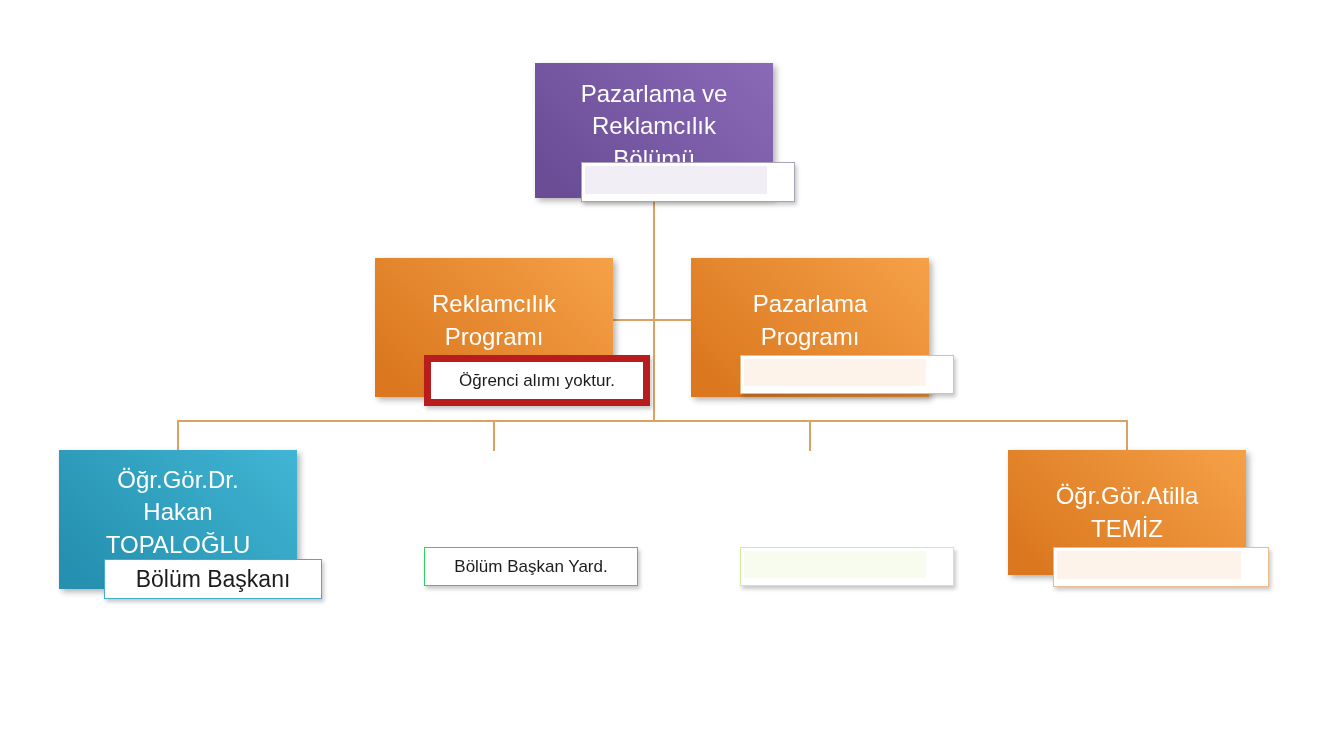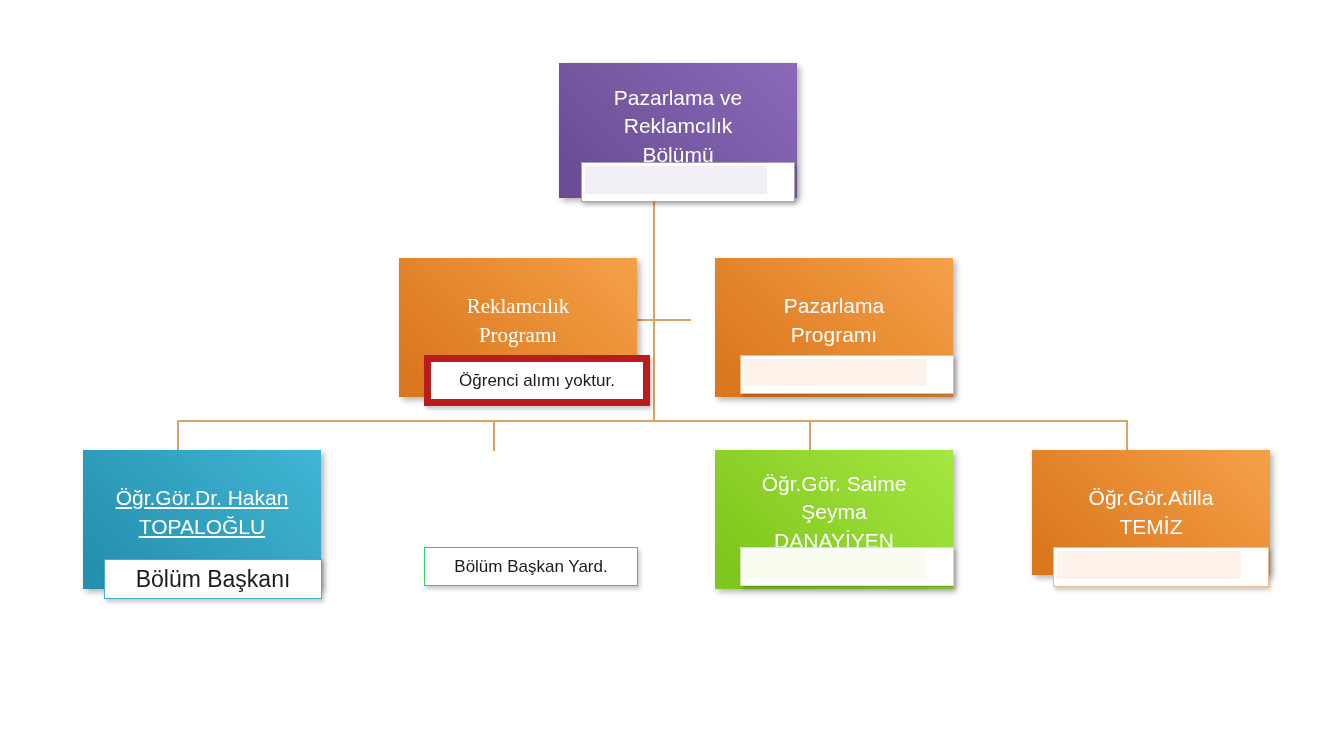--- a/index.html
+++ b/index.html
@@ -20,24 +20,23 @@
   .line {
     position: absolute;
     background: #dca263;
   }
   .box {
     position: absolute;
     display: flex;
     align-items: center;
     text-align: center;
     color: #ffffff;
-    font-size: 21px;
+    font-size: 24px;
     line-height: 1.35;
     box-shadow: 3px 3px 6px rgba(0,0,0,0.30);
-    margin-left: 24px;
   }
   .box .label {
     display: block;
   }
   .purple { background: linear-gradient(225deg, #8a6ab8 0%, #6b4d96 90%); }
   .orange { background: linear-gradient(225deg, #f5a148 0%, #db781f 90%); }
   .teal   { background: linear-gradient(225deg, #41b6d4 0%, #2690b0 90%); }
   .green  { background: linear-gradient(225deg, #3fdf72 0%, #1fb84e 90%); }
   .lime   { background: linear-gradient(225deg, #a6e743 0%, #7fc71c 90%); }
   .sub {
@@ -77,49 +76,46 @@
   <div class="line" style="left:1126px; top:420px; width:2px; height:31px;"></div>
 
   <div class="box purple" style="left:535px; top:63px; width:238px; height:127px; padding-bottom:8px;">
     <span class="label" style="padding:0 36px;">Pazarlama ve Reklamcılık Bölümü</span>
   </div>
   <div class="sub" style="left:581px; top:162px; width:212px; height:38px; border:1px solid #a9a2b4;">
     <div class="ph" style="background:#f1eef6;"></div>
     <span class="sublabel"></span>
   </div>
 
-  <div class="box orange" style="left:375px; top:258px; width:238px; height:125px; padding-bottom:14px;font-family:Liberation Serif, serif;">
+  <div class="box orange" style="left:375px; top:258px; width:238px; height:125px; padding-bottom:14px;">
     <span class="label" style="padding:0 30px;">Reklamcılık Programı</span>
   </div>
   <div class="sub" style="left:424px; top:355px; width:212px; height:37px; border:7px solid #b91c1c;">
     <span class="sublabel">Öğrenci alımı yoktur.</span>
   </div>
 
   <div class="box orange" style="left:691px; top:258px; width:238px; height:125px; padding-bottom:14px;">
     <span class="label" style="padding:0 48px;">Pazarlama Programı</span>
   </div>
   <div class="sub" style="left:740px; top:355px; width:212px; height:37px; border:1px solid #eabc8b;">
     <div class="ph" style="background:#fdf3ea;"></div>
     <span class="sublabel"></span>
   </div>
 
   <div class="box teal" style="left:59px; top:450px; width:238px; height:125px; padding-bottom:14px;">
-    <span class="label" style="padding:0 30px;text-decoration:underline;">Öğr.Gör.Dr. Hakan TOPALOĞLU</span>
+    <span class="label" style="padding:0 30px;">Öğr.Gör.Dr. Hakan TOPALOĞLU</span>
   </div>
   <div class="sub" style="left:104px; top:547px; width:216px; height:38px; border:1px solid #44adc9; font-size:23px;margin-top:12px;">
     <span class="sublabel">Bölüm Başkanı</span>
   </div>
 
   <div class="sub" style="left:424px; top:547px; width:212px; height:37px; border:1px solid #2fd165;">
     <span class="sublabel">Bölüm Başkan Yard.</span>
   </div>
 
-  <div class="box lime" style="left:691px; top:450px; width:238px; height:125px; padding-bottom:14px;">
-    <span class="label" style="padding:0 30px;">Öğr.Gör. Saime Şeyma DANAYİYEN</span>
-  </div>
   <div class="sub" style="left:740px; top:547px; width:212px; height:37px; border:1px solid #cfeb9e;">
     <div class="ph" style="background:#f7fcee;"></div>
     <span class="sublabel"></span>
   </div>
 
   <div class="box orange" style="left:1008px; top:450px; width:238px; height:125px; ">
     <span class="label" style="padding:0 30px;">Öğr.Gör.Atilla TEMİZ</span>
   </div>
   <div class="sub" style="left:1053px; top:547px; width:214px; height:38px; border:1px solid #eabc8b;">
     <div class="ph" style="background:#fdf3ea;"></div>

